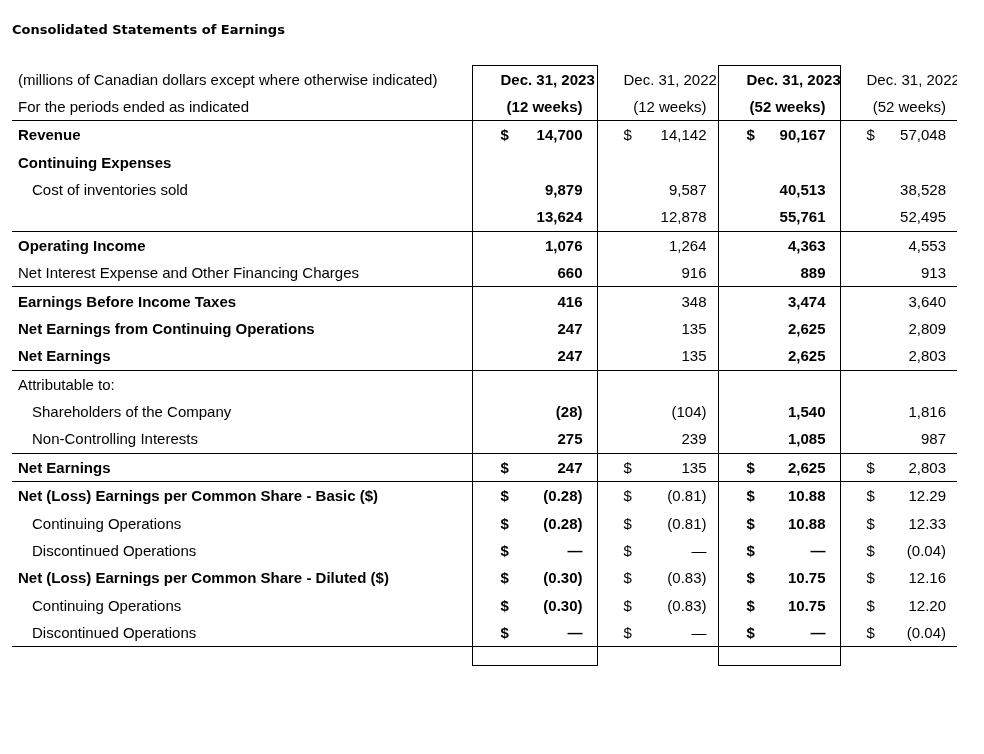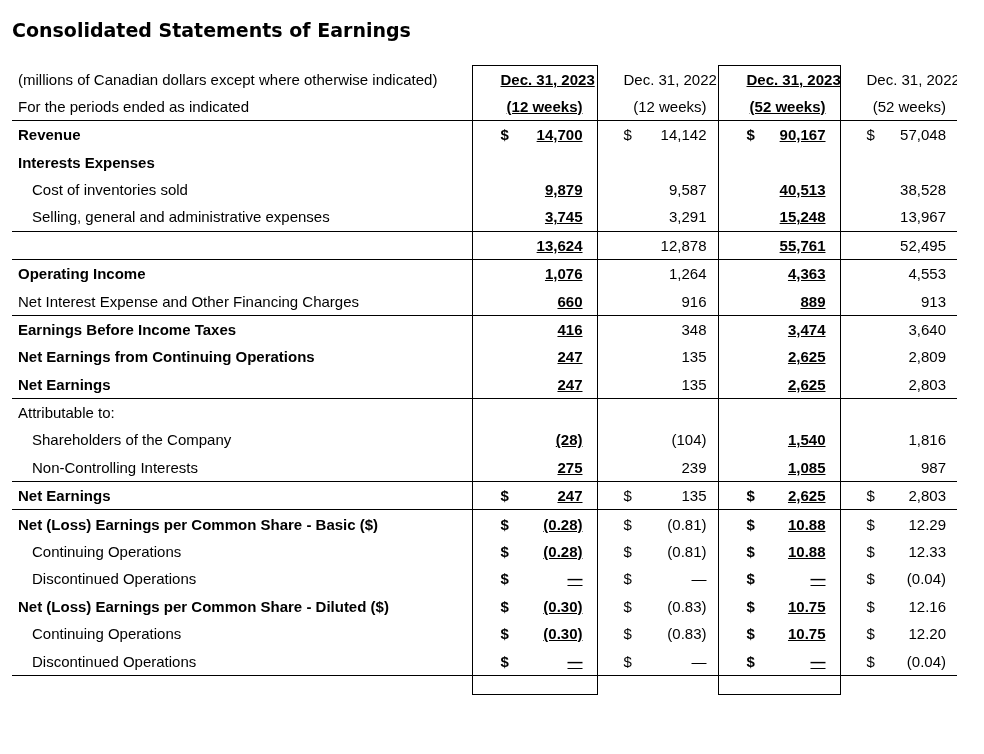--- a/index.html
+++ b/index.html
@@ -12,21 +12,21 @@
     width: 984px;
     height: 754px;
     overflow: hidden;
     font-family: "Liberation Sans", sans-serif;
   }
   .page {
     padding: 12px 0 0 12px;
   }
   h1.title {
     font-family: "DejaVu Sans", sans-serif;
-    font-size: 19px;
+    font-size: 13px;
     font-weight: bold;
     margin: 6px 0 0 0;
     line-height: 24px;
   }
   table.fin {
     border-collapse: collapse;
     table-layout: fixed;
     width: 945px;
     margin-top: 23px;
   }
@@ -52,21 +52,20 @@
     padding-right: 11px;
     padding-left: 26px;
   }
   .num .cur { float: left; }
   .box {
     border-left: 1px solid #000;
     border-right: 1px solid #000;
     font-weight: bold;
     padding-right: 14px;
     padding-left: 28px;
-    text-decoration: underline;
   }
   .btop { border-top: 1px solid #000; }
   .bbot { border-bottom: 1px solid #000; }
   tr.rule td { border-bottom: 1px solid #000; }
 </style>
 </head>
 <body>
 
 <div class="page">
   <h1 class="title">Consolidated Statements of Earnings</h1>
@@ -97,39 +96,32 @@
     </thead>
     <tbody id="tbody">
         <tr>
           <td class="lbl b">Revenue</td>
           <td class="num box"><span class="cur">$</span><span class="val">14,700</span></td>
           <td class="num"><span class="cur">$</span><span class="val">14,142</span></td>
           <td class="num box"><span class="cur">$</span><span class="val">90,167</span></td>
           <td class="num"><span class="cur">$</span><span class="val">57,048</span></td>
         </tr>
         <tr>
-          <td class="lbl b">Interests Expenses</td>
+          <td class="lbl b">Continuing Expenses</td>
           <td class="num box"><span class="val"></span></td>
           <td class="num"><span class="val"></span></td>
           <td class="num box"><span class="val"></span></td>
           <td class="num"><span class="val"></span></td>
         </tr>
         <tr>
           <td class="lbl ind">Cost of inventories sold</td>
           <td class="num box"><span class="val">9,879</span></td>
           <td class="num"><span class="val">9,587</span></td>
           <td class="num box"><span class="val">40,513</span></td>
           <td class="num"><span class="val">38,528</span></td>
-        </tr>
-        <tr class="rule">
-          <td class="lbl ind">Selling, general and administrative expenses</td>
-          <td class="num box"><span class="val">3,745</span></td>
-          <td class="num"><span class="val">3,291</span></td>
-          <td class="num box"><span class="val">15,248</span></td>
-          <td class="num"><span class="val">13,967</span></td>
         </tr>
         <tr class="rule">
           <td class="lbl"></td>
           <td class="num box"><span class="val">13,624</span></td>
           <td class="num"><span class="val">12,878</span></td>
           <td class="num box"><span class="val">55,761</span></td>
           <td class="num"><span class="val">52,495</span></td>
         </tr>
         <tr>
           <td class="lbl b">Operating Income</td>

